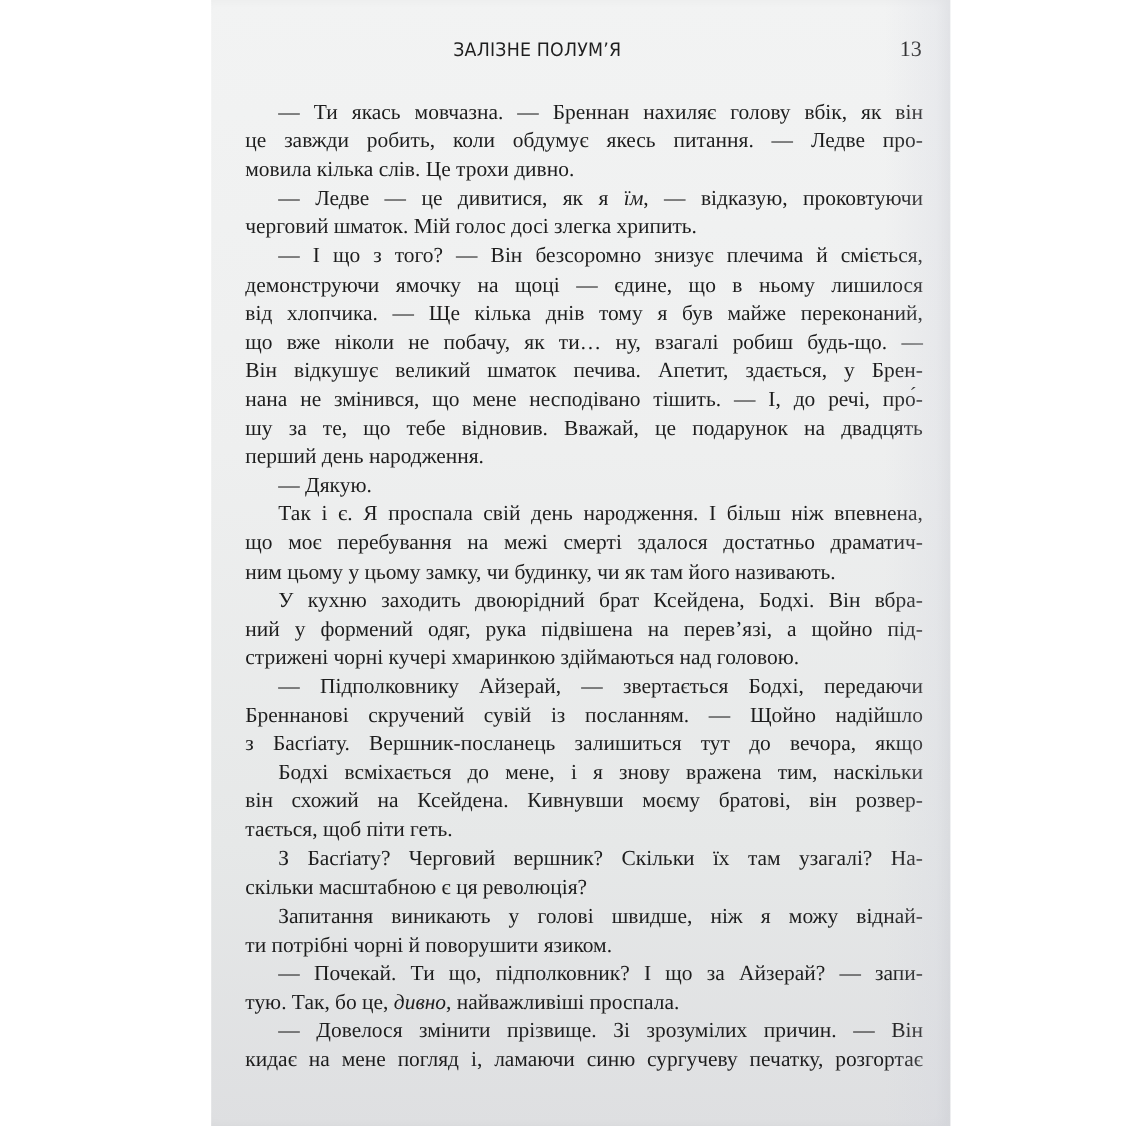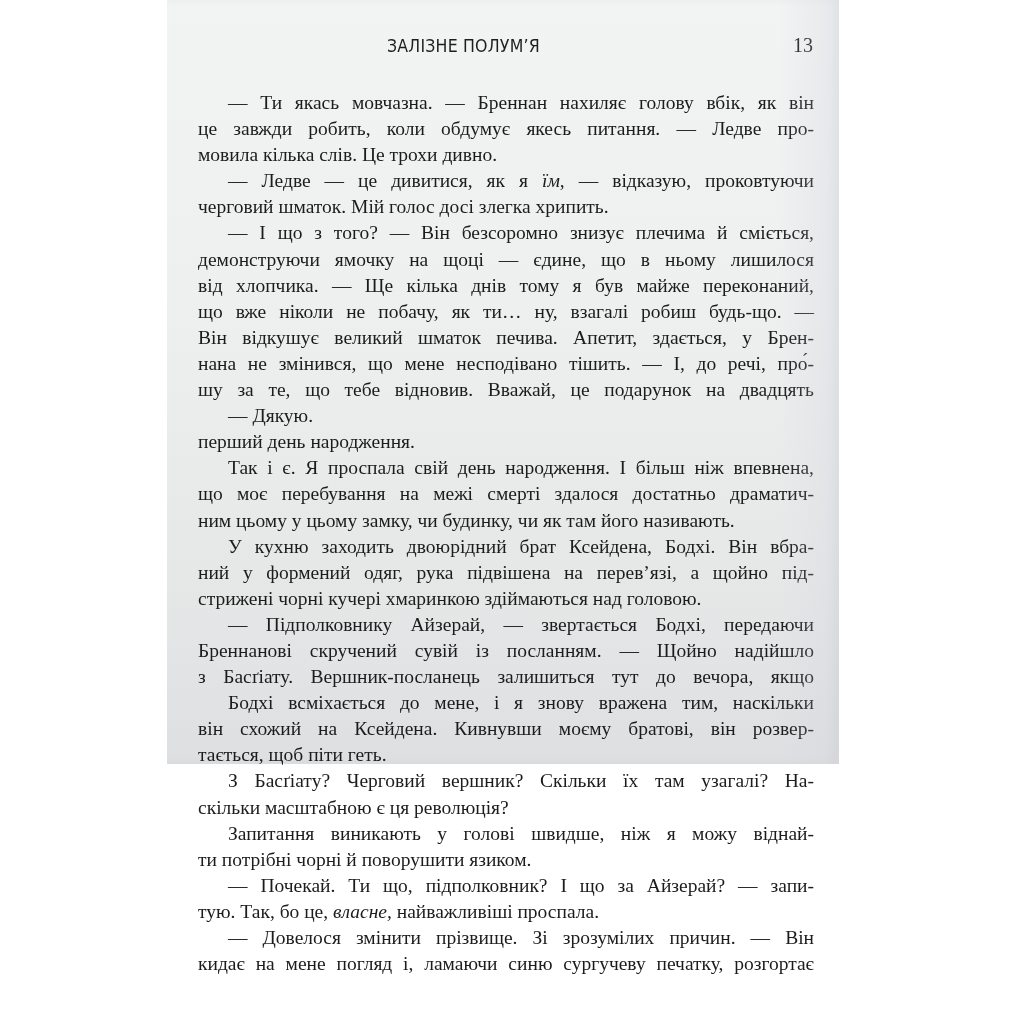--- a/index.html
+++ b/index.html
@@ -5,24 +5,24 @@
     html, body {
       margin: 0;
       padding: 0;
       width: 1024px;
       height: 1024px;
       background: #ffffff;
       overflow: hidden;
     }
     .page {
       position: absolute;
-      left: 167px;
+      left: 192px;
       top: 0;
       width: 672px;
-      height: 764px;
+      height: 1024px;
       background: linear-gradient(180deg, #f2f3f3 0%, #eeefef 40%, #e6e8e8 75%, #dedfe1 100%);
       box-shadow: inset -6px 0 10px rgba(0,0,0,0.04);
       text-decoration: underline;
     }
     .page::after {
       content: "";
       position: absolute;
       right: 0; top: 0; bottom: 0;
       width: 60px;
       background: linear-gradient(90deg, rgba(210,212,220,0) 0%, rgba(210,212,222,0.35) 100%);
@@ -95,36 +95,36 @@
       <span class="line last">мовила кілька слів. Це трохи дивно.</span>
       <span class="line indent"><span>— Ледве — це дивитися, як я </span><em>їм</em><span>, — відказую, проковтуючи</span></span>
       <span class="line last">черговий шматок. Мій голос досі злегка хрипить.</span>
       <span class="line indent">— І що з того? — Він безсоромно знизує плечима й сміється,</span>
       <span class="line">демонструючи ямочку на щоці — єдине, що в ньому лишилося</span>
       <span class="line">від хлопчика. — Ще кілька днів тому я був майже переконаний,</span>
       <span class="line">що вже ніколи не побачу, як ти… ну, взагалі робиш будь-що. —</span>
       <span class="line">Він відкушує великий шматок печива. Апетит, здається, у Брен-</span>
       <span class="line">нана не змінився, що мене несподівано тішить. — І, до речі, про́-</span>
       <span class="line">шу за те, що тебе відновив. Вважай, це подарунок на двадцять</span>
+      <span class="line last">перший день народження.</span>
       <span class="line indent last">— Дякую.</span>
-      <span class="line last">перший день народження.</span>
       <span class="line indent">Так і є. Я проспала свій день народження. І більш ніж впевнена,</span>
       <span class="line">що моє перебування на межі смерті здалося достатньо драматич-</span>
       <span class="line last">ним цьому у цьому замку, чи будинку, чи як там його називають.</span>
       <span class="line indent">У кухню заходить двоюрідний брат Ксейдена, Бодхі. Він вбра-</span>
       <span class="line">ний у формений одяг, рука підвішена на перев’язі, а щойно під-</span>
       <span class="line last">стрижені чорні кучері хмаринкою здіймаються над головою.</span>
       <span class="line indent">— Підполковнику Айзерай, — звертається Бодхі, передаючи</span>
       <span class="line">Бреннанові скручений сувій із посланням. — Щойно надійшло</span>
       <span class="line">з Басґіату. Вершник-посланець залишиться тут до вечора, якщо</span>
       <span class="line indent">Бодхі всміхається до мене, і я знову вражена тим, наскільки</span>
       <span class="line">він схожий на Ксейдена. Кивнувши моєму братові, він розвер-</span>
       <span class="line last">тається, щоб піти геть.</span>
       <span class="line indent">З Басґіату? Черговий вершник? Скільки їх там узагалі? На-</span>
       <span class="line last">скільки масштабною є ця революція?</span>
       <span class="line indent">Запитання виникають у голові швидше, ніж я можу віднай-</span>
       <span class="line last">ти потрібні чорні й поворушити язиком.</span>
       <span class="line indent">— Почекай. Ти що, підполковник? І що за Айзерай? — запи-</span>
-      <span class="line last"><span>тую. Так, бо це, </span><em>власне,</em><span> найважливіші проспала.</span></span>
+      <span class="line last"><span>тую. Так, бо це, </span><em>дивно,</em><span> найважливіші проспала.</span></span>
       <span class="line indent">— Довелося змінити прізвище. Зі зрозумілих причин. — Він</span>
       <span class="line">кидає на мене погляд і, ламаючи синю сургучеву печатку, розгортає</span>
     </div>
 </div>
 
 </body></html>

